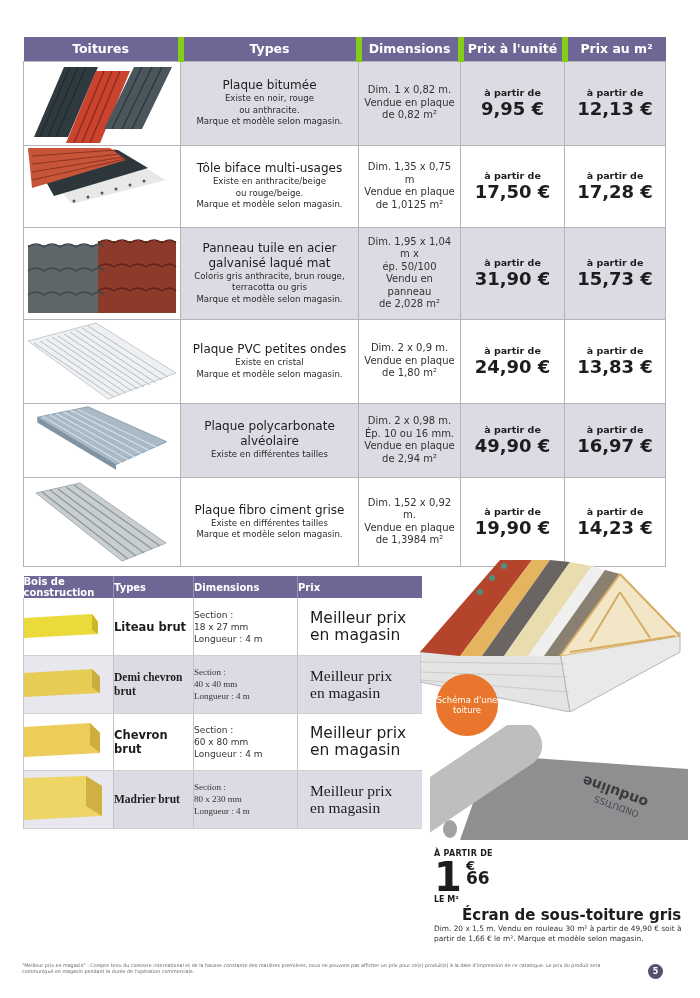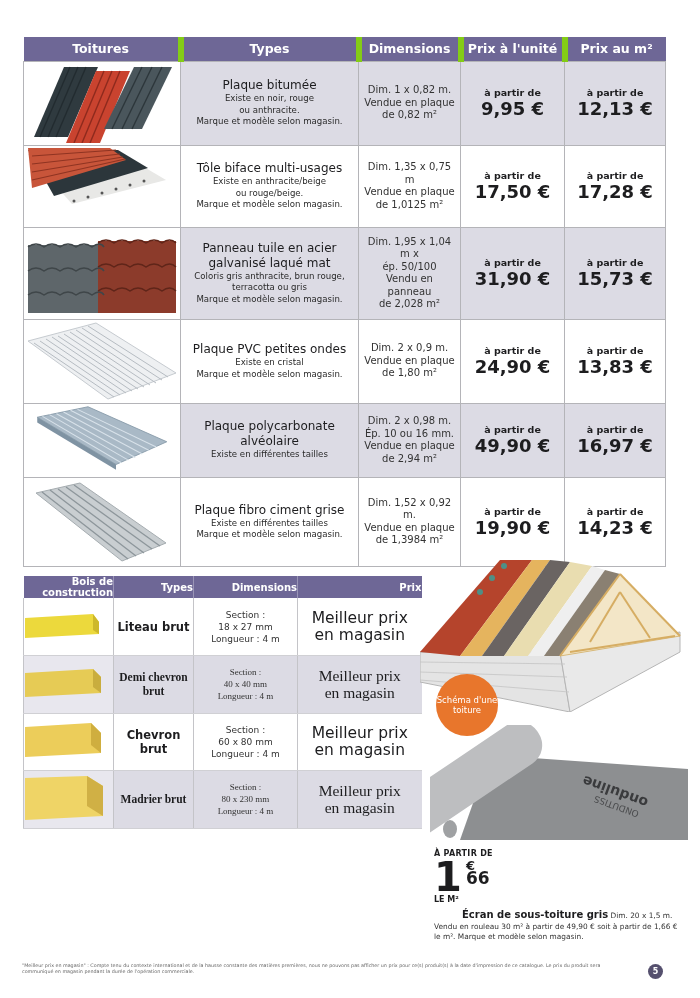--- a/index.html
+++ b/index.html
@@ -30,26 +30,26 @@
 
   .thumb { width: 152px; height: 80px; display: block; margin: 0 auto; }
 
   
   .wood-table {
     position: absolute; left: 23px; top: 576px; width: 398px;
     border-collapse: collapse; table-layout: fixed;
   }
   .wood-table th {
     background: #6e6796; color: #fff; font-size: 10px; font-weight: bold; height: 16px;
-    border-right: 1px solid #9a95b6; text-align: right; line-height: 11px;
+    border-right: 1px solid #9a95b6; text-align: left; line-height: 11px;
   }
   .wood-table th:last-child { border-right: none; }
   .wood-table td {
     border-right: 1px solid #c4c4c8; border-bottom: 1px solid #d0d0d4;
-    text-align: center; vertical-align: middle; height: 57.5px;
+    text-align: left; vertical-align: middle; height: 57.5px;
   }
   .wood-table td:first-child { border-left: 1px solid #c4c4c8; }
   .wood-table td:last-child { border-right: none; }
   .wood-table tr.shade td { background: #dcdbe4; font-family: Liberation Serif, serif; }
   .wood-table tr.shade td.img-cell { background: #e8e7ee; }
   .wname { font-size: 11.5px; font-weight: bold; line-height: 14px; }
   .wdims { font-size: 9px; line-height: 12px; color: #333; }
   .wprice { font-size: 15.5px; line-height: 17px; color: #1d1d1f; }
 
   
@@ -61,21 +61,21 @@
   }
   .roll { position: absolute; left: 430px; top: 725px; width: 260px; height: 115px; }
   .promo-from { position: absolute; left: 434px; top: 849px; font-size: 8px; font-weight: bold; letter-spacing: .3px; }
   .promo-price { position: absolute; left: 434px; top: 857px; height: 40px; }
   .promo-big { font-size: 40px; font-weight: bold; line-height: 40px; display: inline-block; vertical-align: top; letter-spacing: -2px; }
   .promo-small { display: inline-block; vertical-align: top; font-weight: bold; line-height: 13px; margin-left: 1px; }
   .promo-eur { font-size: 13px; display: block; margin-top: 2px; }
   .promo-cents { font-size: 17px; display: block; }
   .promo-unit { position: absolute; left: 434px; top: 895px; font-size: 8px; font-weight: bold; }
   .promo-desc { position: absolute; left: 434px; top: 910px; width: 252px; font-size: 7.4px; line-height: 10.6px; color: #333; }
-  .promo-desc b { font-size: 10px; color: #1d1d1f; padding-left: 28px; }
+  .promo-desc b { font-size: 15px; color: #1d1d1f; padding-left: 28px; }
 
   
   .footnote { position: absolute; left: 22px; top: 963px; width: 610px; font-size: 4.8px; line-height: 6px; color: #666; }
   .page-num {
     position: absolute; left: 648px; top: 964px; width: 15px; height: 15px; border-radius: 50%;
     background: #55506e; color: #fff; font-size: 8px; font-weight: bold; text-align: center; line-height: 15px;
   }
 </style>
 </head>
 <body>

